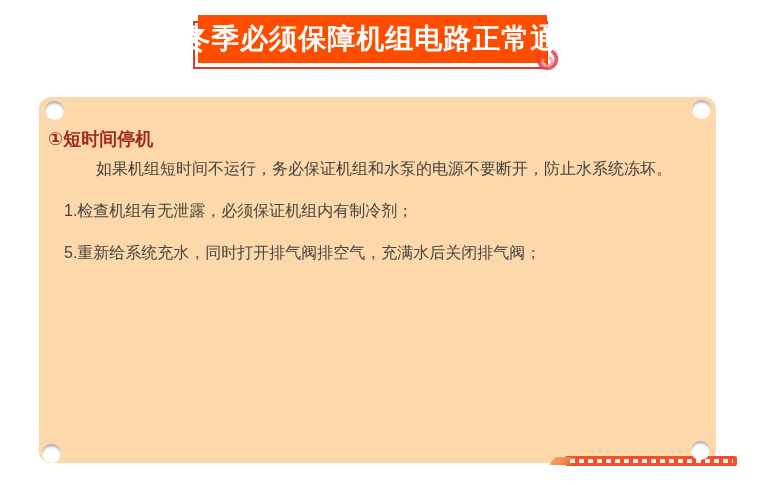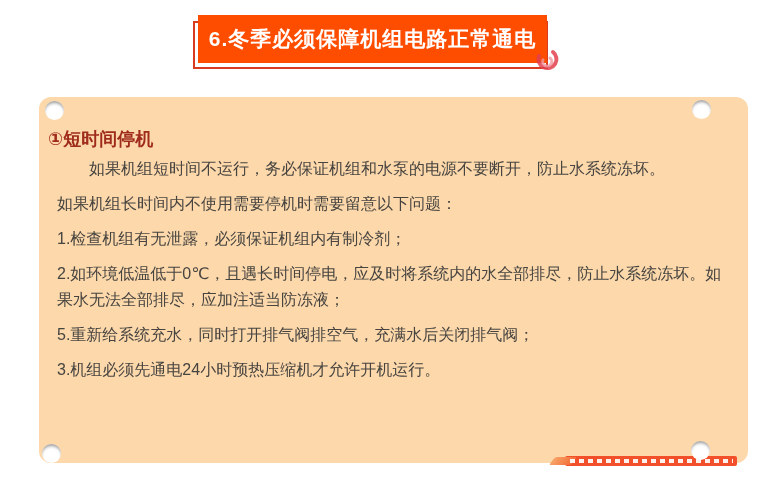--- a/index.html
+++ b/index.html
@@ -32,21 +32,21 @@
     top: 15px;
     width: 349px;
     height: 48px;
     background: var(--banner_bg, #ff4d00);
     display: flex;
     align-items: center;
     justify-content: center;
   }
   .banner-title {
     color: var(--banner_text, #ffffff);
-    font-size: 21px;
+    font-size: 28px;
     font-weight: bold;
     letter-spacing: 1px;
     white-space: nowrap;
   }
   .curl {
     position: absolute;
     left: 533px;
     top: 48px;
     width: 32px;
     height: 34px;
@@ -54,21 +54,20 @@
 
   
   .card {
     position: absolute;
     left: 39px;
     top: 97px;
     width: 677px;
     height: 366px;
     background: var(--card_bg, #fcd8ab);
     border-radius: 12px;
-    padding-left: 32px;
   }
   .hole {
     position: absolute;
     width: 19px;
     height: 19px;
     border-radius: 50%;
     background: #ffffff;
     box-shadow: inset 0 3px 3px -1px rgba(110, 110, 110, 0.65);
     z-index: 4;
   }
@@ -86,21 +85,21 @@
     box-sizing: border-box;
   }
   .sec-heading {
     margin: 0;
     font-size: 18px;
     line-height: 26px;
     font-weight: bold;
     color: var(--heading_color, #9f2b1d);
   }
   .sec-para {
-    margin: 9px;
+    margin: 16px;
     font-size: 16px;
     line-height: 26px;
     color: var(--body_color, #474440);
   }
   .indent-2em { text-indent: 2em; margin-top: 4px; margin-bottom: 2px; }
 
   
   .strip {
     position: absolute;
     left: 526px;
@@ -152,26 +151,23 @@
     <span class="hole hole-tl"></span>
     <span class="hole hole-tr"></span>
     <span class="hole hole-bl"></span>
     <span class="hole hole-br"></span>
 
     <div class="card-content">
 
       <h2 class="sec-heading">①短时间停机</h2>
       <p class="sec-para indent-2em">如果机组短时间不运行，务必保证机组和水泵的电源不要断开，防止水系统冻坏。</p>
 
-      <p class="sec-para">如果机组长时间内不使用需要停机时需要留意以下问题：</p>
       <p class="sec-para">1.检查机组有无泄露，必须保证机组内有制冷剂；</p>
-      <p class="sec-para">2.如环境低温低于0℃，且遇长时间停电，应及时将系统内的水全部排尽，防止水系统冻坏。如果水无法全部排尽，应加注适当防冻液；</p>
 
       <p class="sec-para">5.重新给系统充水，同时打开排气阀排空气，充满水后关闭排气阀；</p>
-      <p class="sec-para">3.机组必须先通电24小时预热压缩机才允许开机运行。</p>
 
     </div>
 
     <div class="strip">
       <span class="strip-head"></span>
       <span class="strip-dashes"></span>
     </div>
 
   </div>
 </div>

